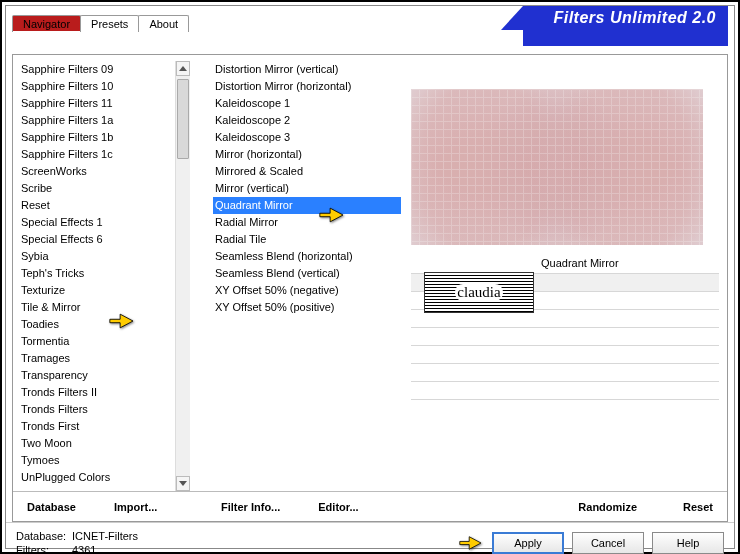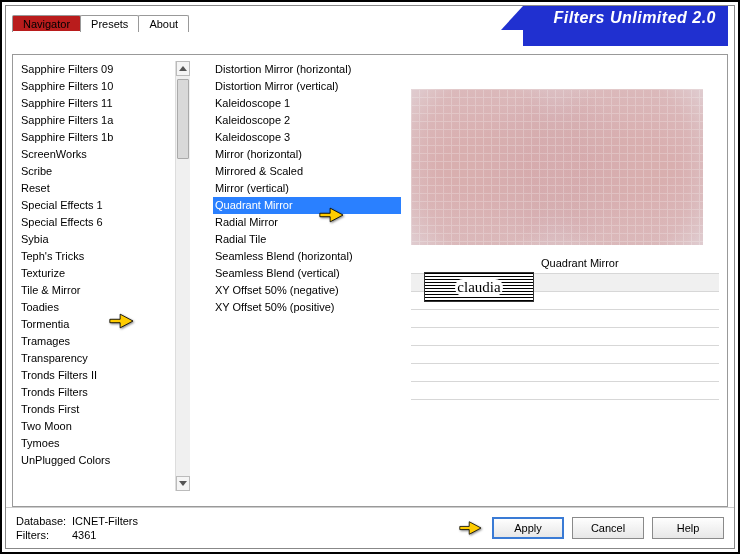--- a/index.html
+++ b/index.html
@@ -69,21 +69,21 @@
   .statusbar .info span.lab { color:#000; display:inline-block; width: 56px; }
   .actions { margin-left: auto; display: flex; gap: 8px; align-items: center; }
   .btn { width: 72px; height: 22px; border: 1px solid #8a8a8a; background: linear-gradient(#fefefe,#e7e7e7); cursor: pointer; font-size:11px; color:#000; }
   .btn.primary { border: 2px solid #3a7bd5; }
 
   
   .hand { position: absolute; width: 28px; height: 24px; pointer-events: none; z-index: 50; }
   .hand svg { width: 100%; height: 100%; filter: drop-shadow(1px 1px 1px rgba(0,0,0,.5)); }
 
   
-  .stamp { position:absolute; left:418px; top:266px; width:110px; height:30px; z-index:40;
+  .stamp { position:absolute; left:418px; top:266px; width:110px; height:41px; z-index:40;
     background:
       repeating-linear-gradient(0deg,#000 0 1px, transparent 1px 3px),
       radial-gradient(circle at 50% 42%, #fff 0 18px, transparent 19px),
       #fff;
     border:1px solid #333; display:flex; align-items:center; justify-content:center; }
   .stamp span { font-family: "Brush Script MT", cursive; font-size:15px; color:#000; background: #fff; padding: 0 2px; border-radius: 8px; }
 </style>
 </head>
 <body>
 
@@ -105,20 +105,21 @@
       <div class="cols">
 
         <div class="col list">
           <div class="listbox">
             <div class="items" id="cat-items">
                   <div>Sapphire Filters 09</div>
                   <div>Sapphire Filters 10</div>
                   <div>Sapphire Filters 11</div>
                   <div>Sapphire Filters 1a</div>
                   <div>Sapphire Filters 1b</div>
+                  <div>Sapphire Filters 1c</div>
                   <div>ScreenWorks</div>
                   <div>Scribe</div>
                   <div>Reset</div>
                   <div>Special Effects 1</div>
                   <div>Special Effects 6</div>
                   <div>Sybia</div>
                   <div>Teph's Tricks</div>
                   <div>Texturize</div>
                   <div>Tile &amp; Mirror</div>
                   <div>Toadies</div>
@@ -145,22 +146,22 @@
           <div class="hand" style="left:94px; top:254px;">
             <svg viewBox="0 0 32 28">
                   <path d="M3 12 L15 12 L15 6 L30 14 L15 22 L15 16 L3 16 Z" fill="#ffcc00" stroke="#000" stroke-width="1"></path>
                 </svg>
           </div>
         </div>
 
         <div class="col list2">
           <div class="listbox" style="border-right:none;">
             <div class="items" id="flt-items">
+                  <div>Distortion Mirror (vertical)</div>
                   <div>Distortion Mirror (horizontal)</div>
-                  <div>Distortion Mirror (vertical)</div>
                   <div>Kaleidoscope 1</div>
                   <div>Kaleidoscope 2</div>
                   <div>Kaleidoscope 3</div>
                   <div>Mirror (horizontal)</div>
                   <div>Mirrored &amp; Scaled</div>
                   <div>Mirror (vertical)</div>
                   <div class="sel">Quadrant Mirror</div>
                   <div>Radial Mirror</div>
                   <div>Radial Tile</div>
                   <div>Seamless Blend (horizontal)</div>
@@ -185,20 +186,34 @@
                 <div></div>
                 <div></div>
                 <div></div>
                 <div></div>
                 <div></div>
                 <div></div>
           </div>
         </div>
       </div>
 
+      <div class="toolbar">
+        <div class="tb1">
+          <button class="tbtn">Database</button>
+          <button class="tbtn">Import...</button>
+        </div>
+        <div class="tb2">
+          <button class="tbtn">Filter Info...</button>
+          <button class="tbtn">Editor...</button>
+        </div>
+        <div class="tb3">
+          <button class="tbtn">Randomize</button>
+          <button class="tbtn">Reset</button>
+        </div>
+      </div>
     </div>
 
     <div class="statusbar">
       <div class="info">
         <div><span class="lab">Database:</span><span>ICNET-Filters</span></div>
         <div><span class="lab">Filters:</span><span>4361</span></div>
       </div>
       <div class="actions">
         <div class="hand" style="position:relative; width:28px; height:22px; left:0; top:0;">
           <svg viewBox="0 0 32 28">

